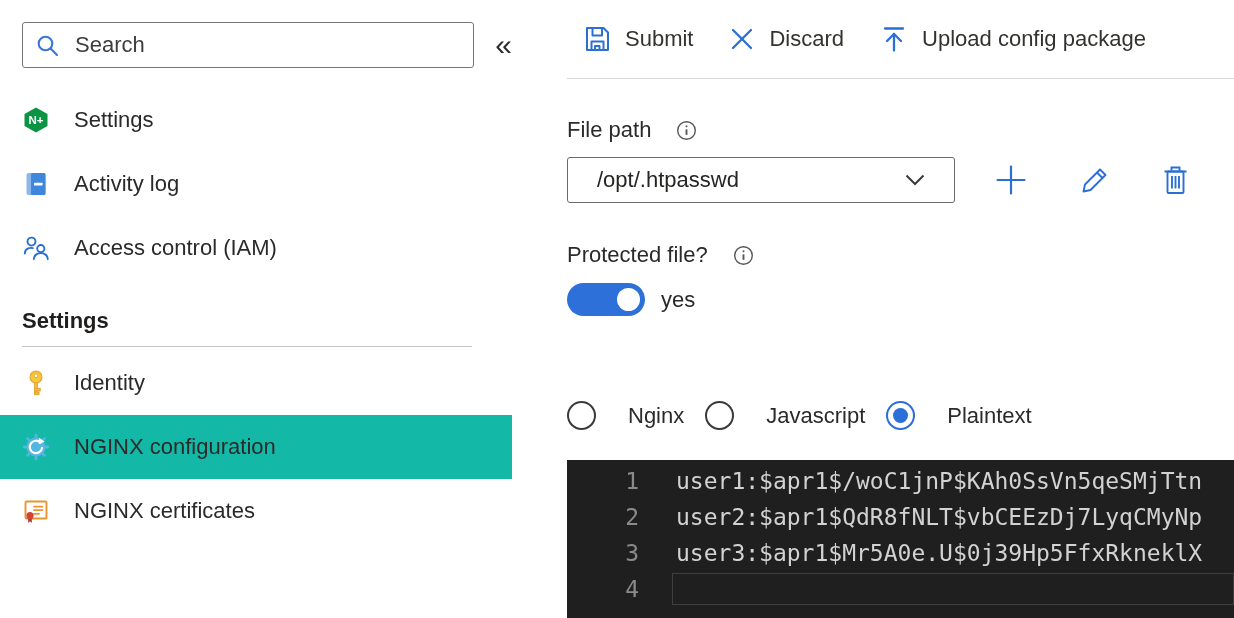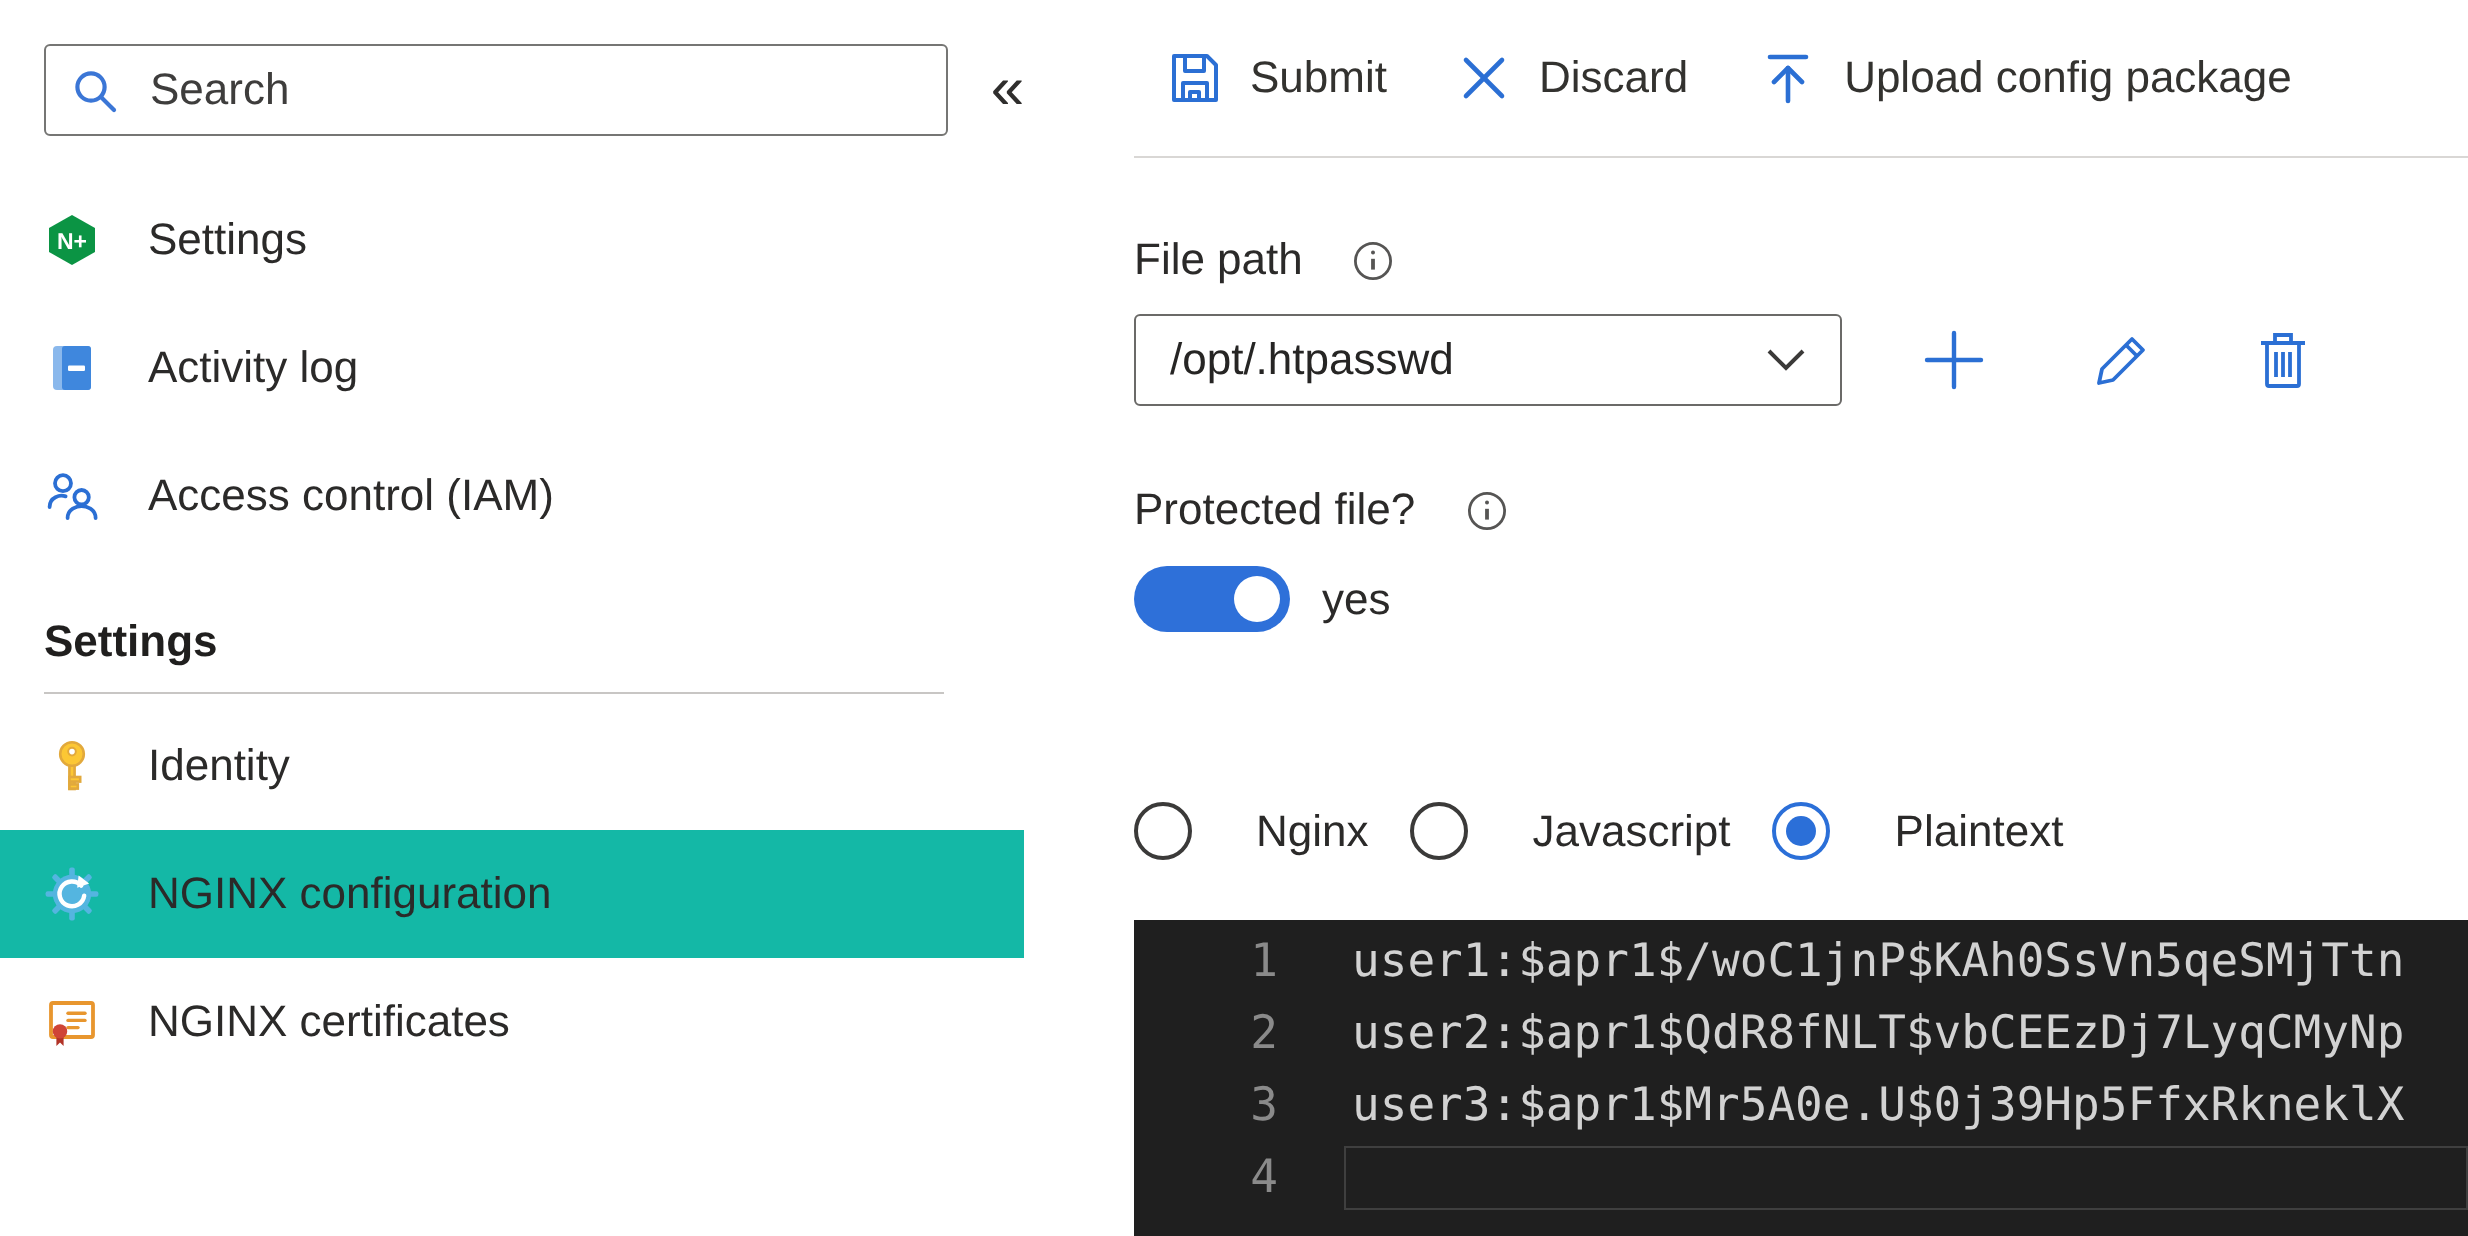--- a/index.html
+++ b/index.html
@@ -44,23 +44,23 @@
     padding-left:15px; border-bottom:1px solid #d9d7d5;
   }
   .tb-btn { display:flex; align-items:center; gap:13px; font-size:22px; color:#33322f; cursor:pointer; white-space:nowrap; }
 
   .field-label { display:flex; align-items:center; gap:24px; font-size:22px; color:#2b2a29; }
   .lbl-filepath { margin-top:38px; }
   .lbl-protected { margin-top:39px; }
 
   .combo-row { margin-top:14px; display:flex; align-items:center; }
   .combobox {
-    width:354px; height:46px; border:1px solid #6b6a68; border-radius:3px;
+    width:388px; height:46px; border:1px solid #6b6a68; border-radius:3px;
     display:flex; align-items:center; justify-content:space-between;
-    padding:0 17px; font-size:22px; color:#262524; cursor:pointer; background:#fff;
+    padding:0 29px; font-size:22px; color:#262524; cursor:pointer; background:#fff;
   }
   .icon-btn { border:none; background:none; padding:0; cursor:pointer; display:flex; align-items:center; justify-content:center; }
   .btn-add { margin-left:39px; }
   .btn-edit { margin-left:51px; }
   .btn-delete { margin-left:51px; }
 
   .toggle-row { margin-top:15px; display:flex; align-items:center; gap:16px; font-size:22px; color:#2b2a29; }
   .toggle { width:78px; height:33px; border-radius:17px; background:#2e70d9; position:relative; cursor:pointer; flex:none; }
   .toggle-knob { position:absolute; right:5px; top:5px; width:23px; height:23px; border-radius:50%; background:#fff; }
 

